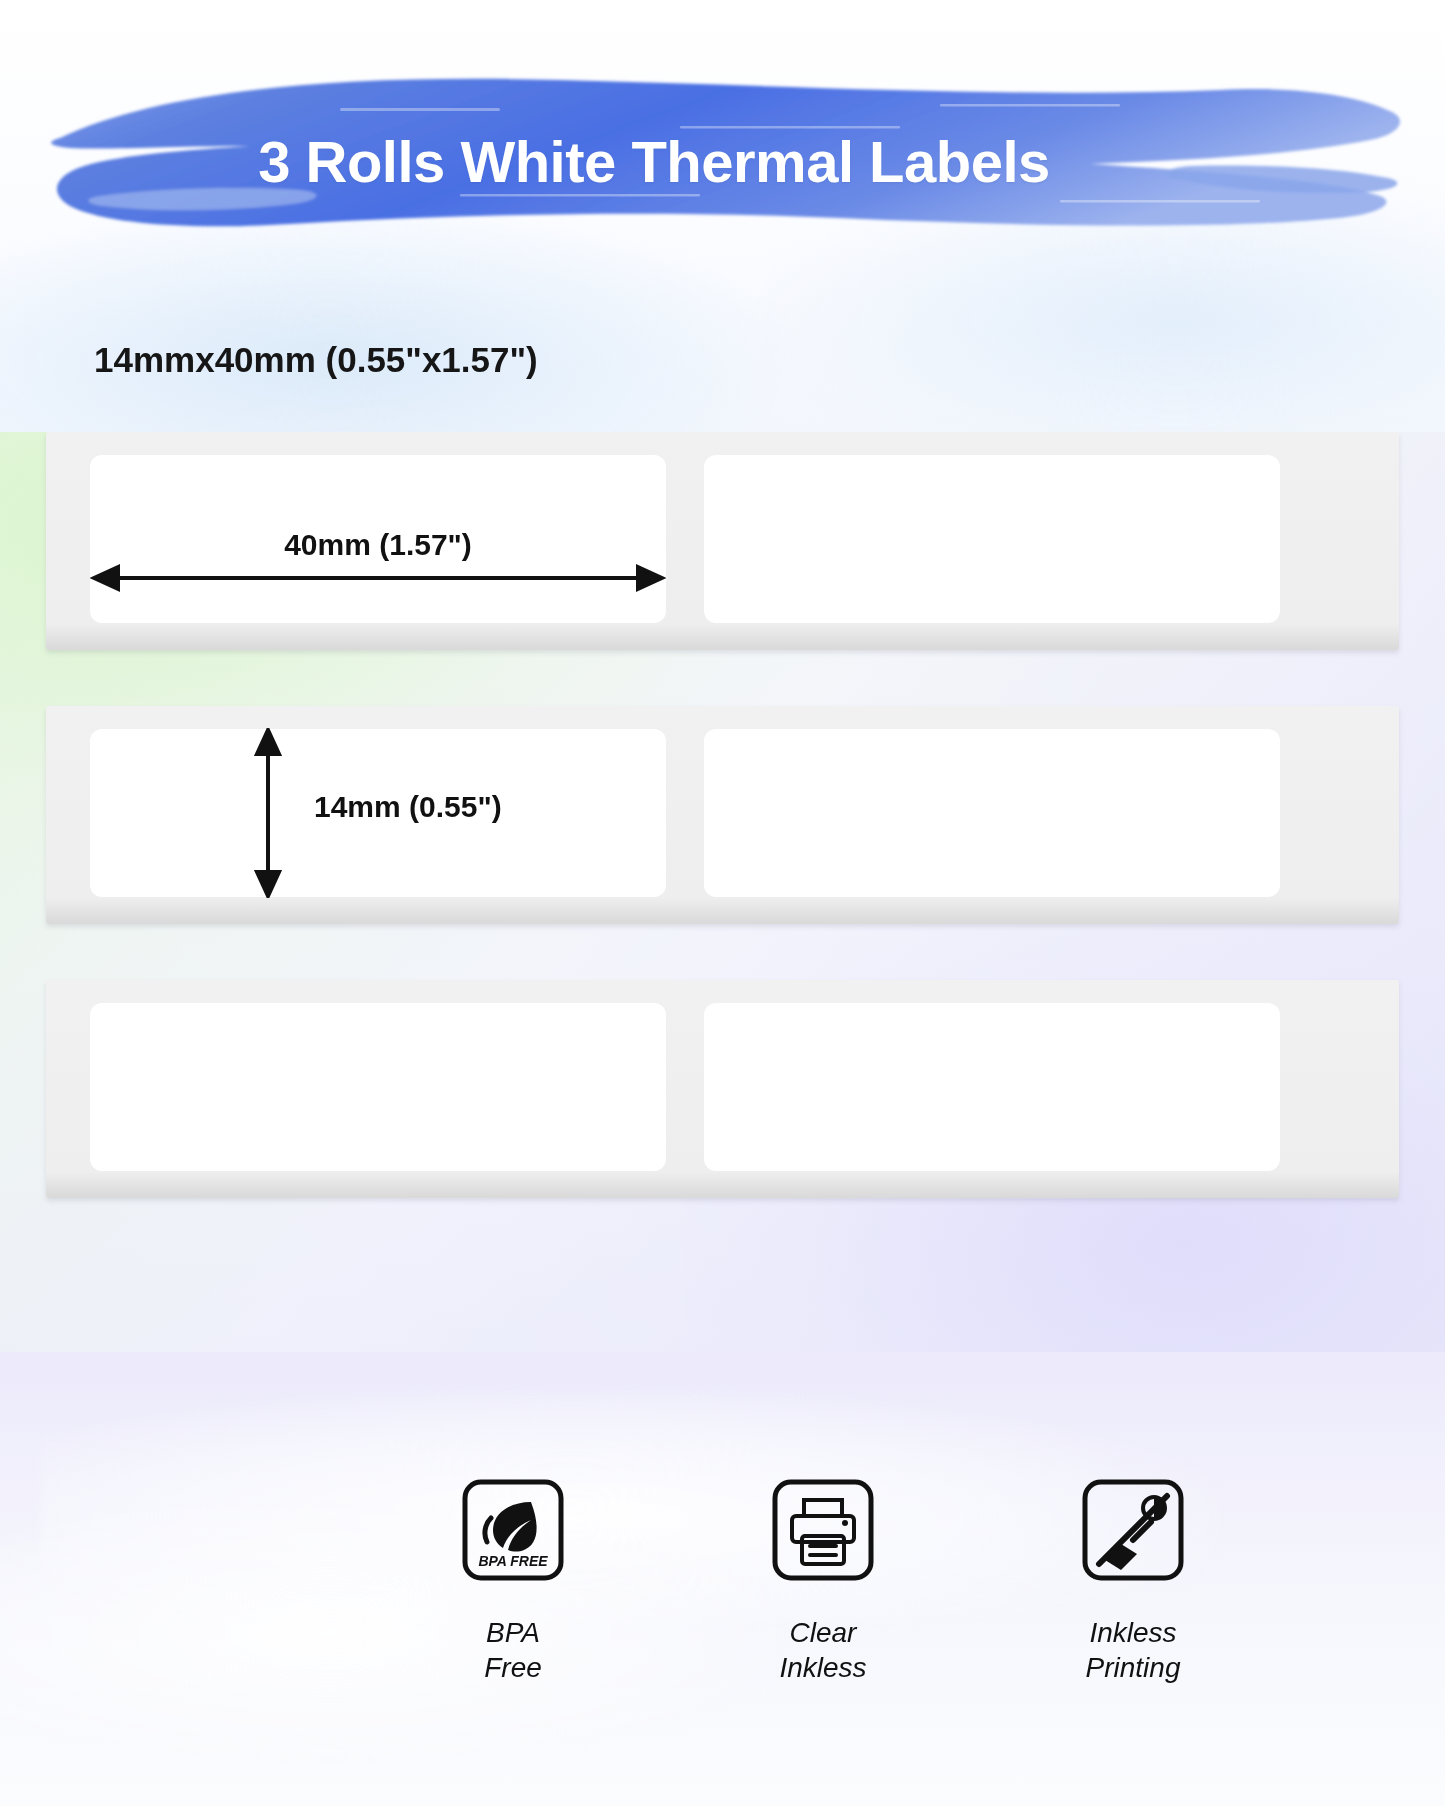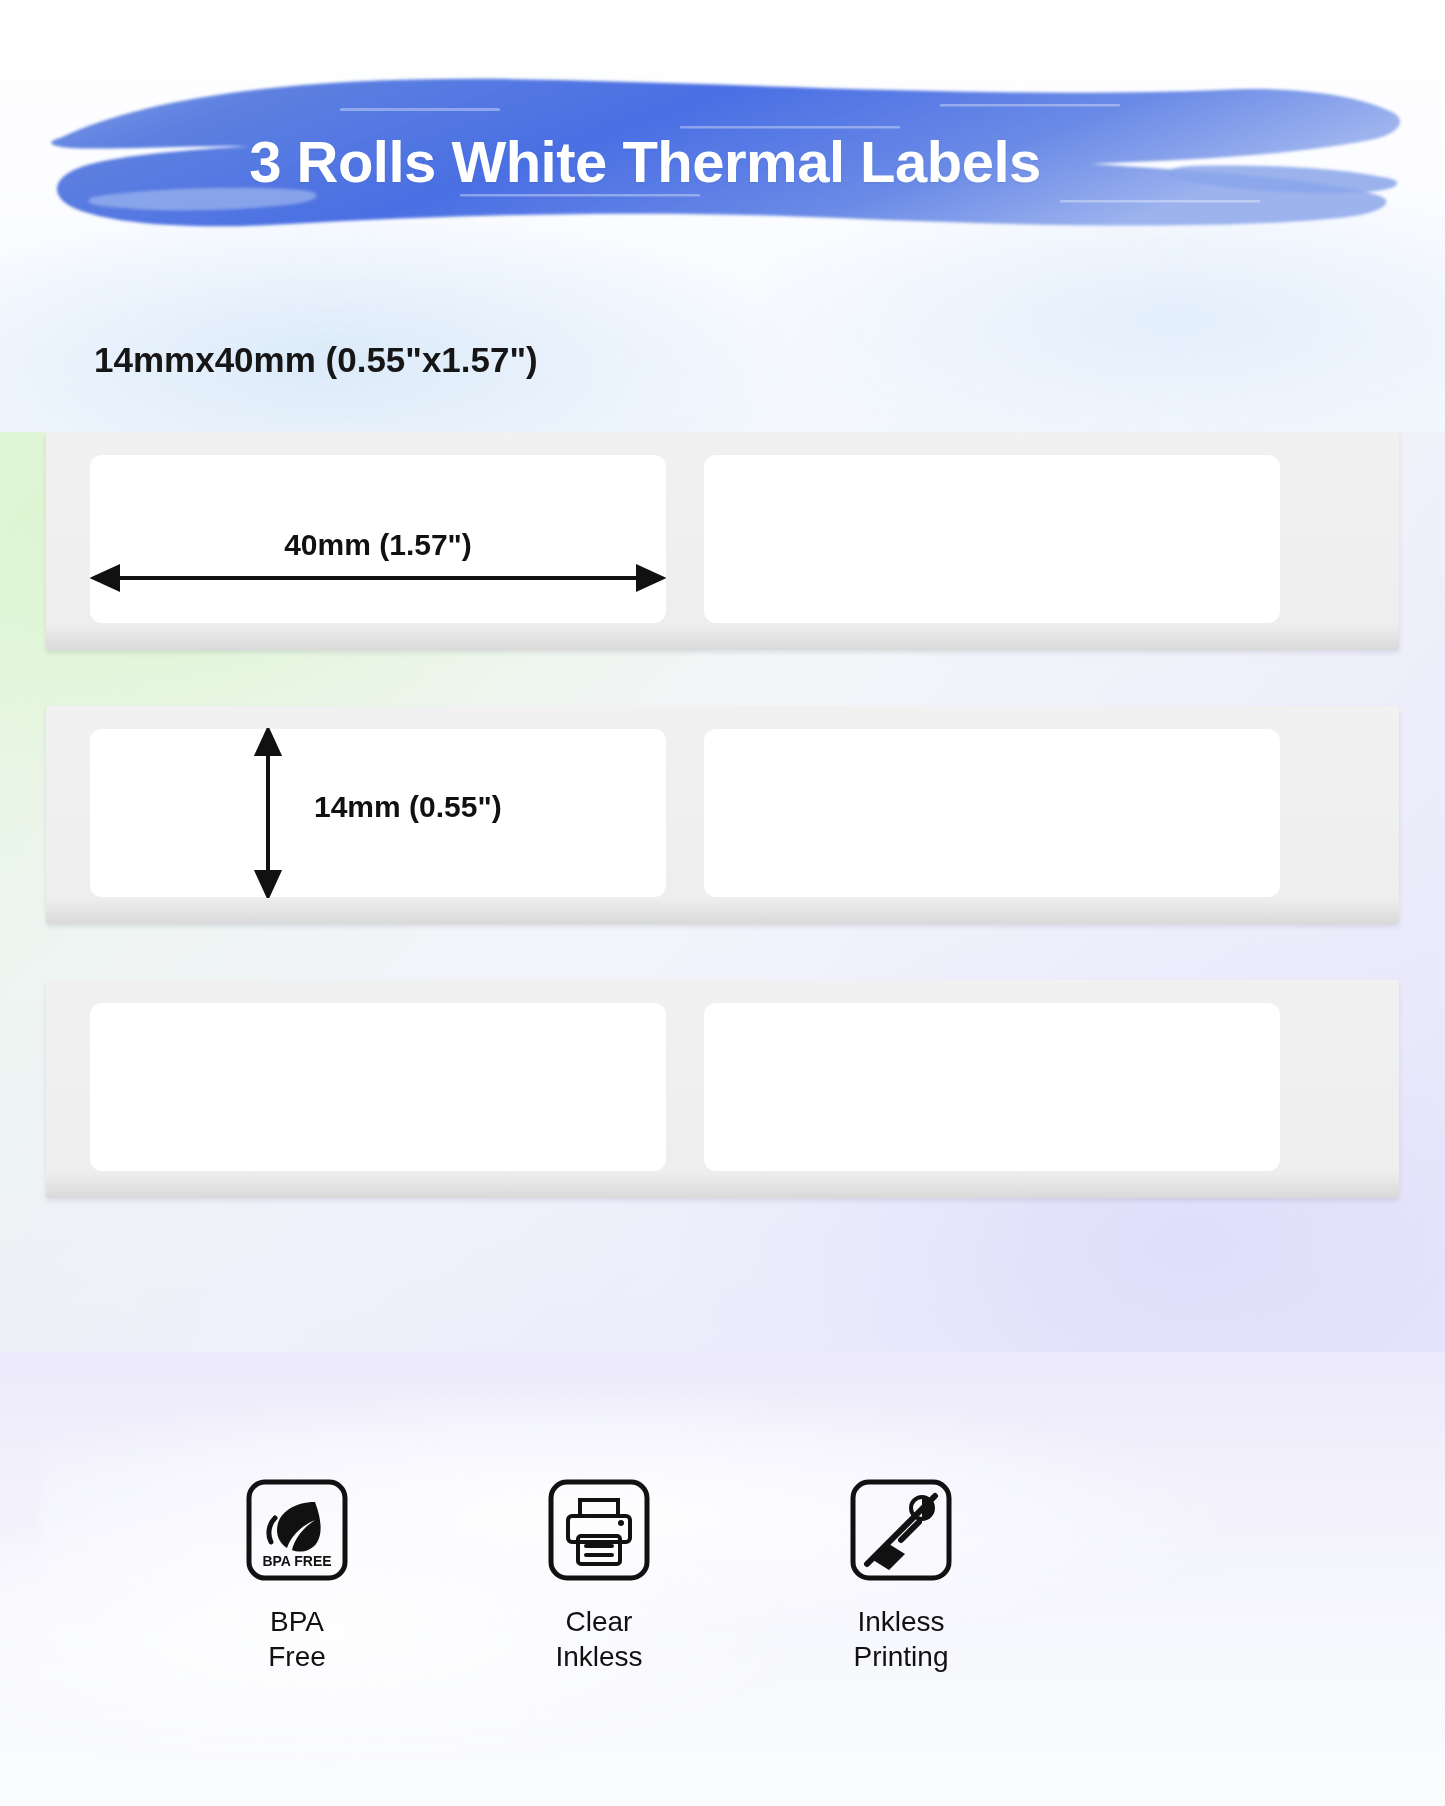--- a/index.html
+++ b/index.html
@@ -66,20 +66,21 @@
     left: 0;
     top: 128px;
     width: 1290px;
     text-align: center;
     font-size: 58px;
     font-weight: bold;
     color: #ffffff;
     letter-spacing: -0.5px;
     text-shadow: 0 1px 2px rgba(60,90,160,0.18);
     z-index: 5;
+    padding-left: 9px;
   }
 
   .spec-row {
     position: absolute;
     left: 0;
     top: 340px;
     width: 1445px;
     height: 60px;
     z-index: 5;
   }
@@ -218,36 +219,37 @@
     background: radial-gradient(ellipse at 50% 50%, rgba(255,255,255,0.9) 0%, rgba(252,252,255,0.4) 55%, rgba(255,255,255,0) 78%);
     filter: blur(5px);
   }
 
   .features {
     position: absolute;
     left: 150px;
     top: 126px;
     width: 1130px;
     display: flex;
-    justify-content: flex-start;
-    gap: 8px;
+    justify-content: flex-end;
+    gap: 16px;
+    font-style: italic;
   }
   .feature {
     width: 294px;
     display: flex;
     flex-direction: column;
     align-items: center;
   }
   .feature-icon {
     width: 104px;
     height: 104px;
     display: block;
   }
   .feature-label {
-    margin-top: 22px;
+    margin-top: 33px;
     text-align: center;
     font-size: 28px;
     line-height: 1.25;
     color: #111;
     white-space: pre-line;
   }
 </style>
 </head>
 <body>
 

